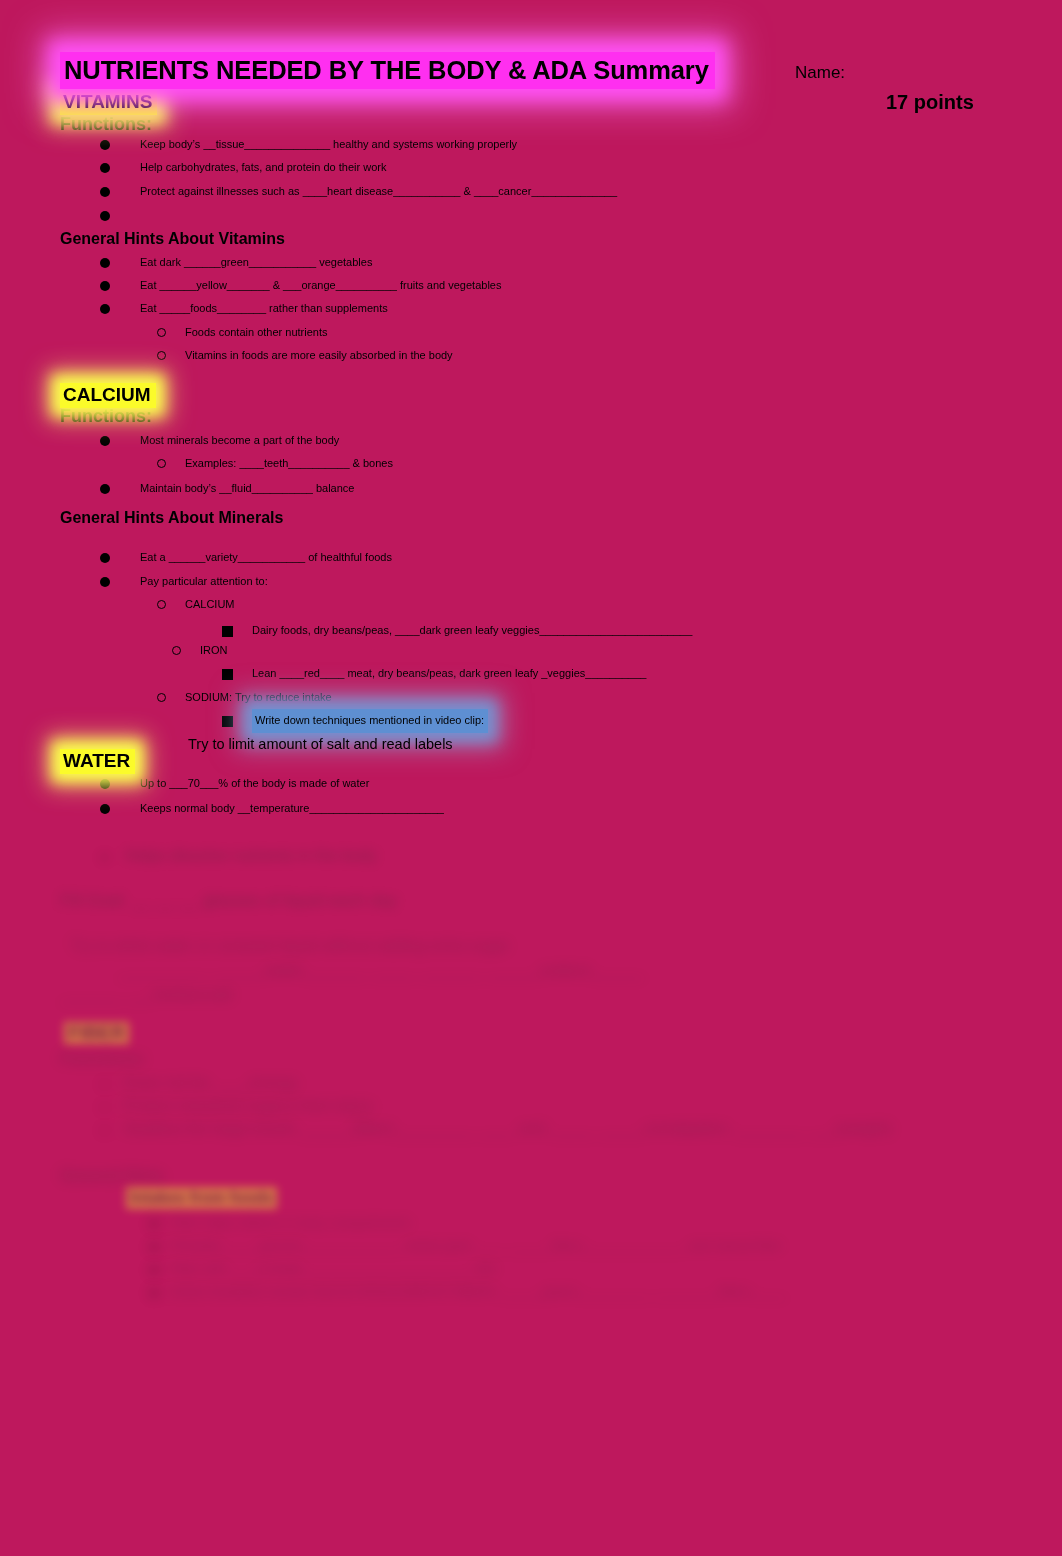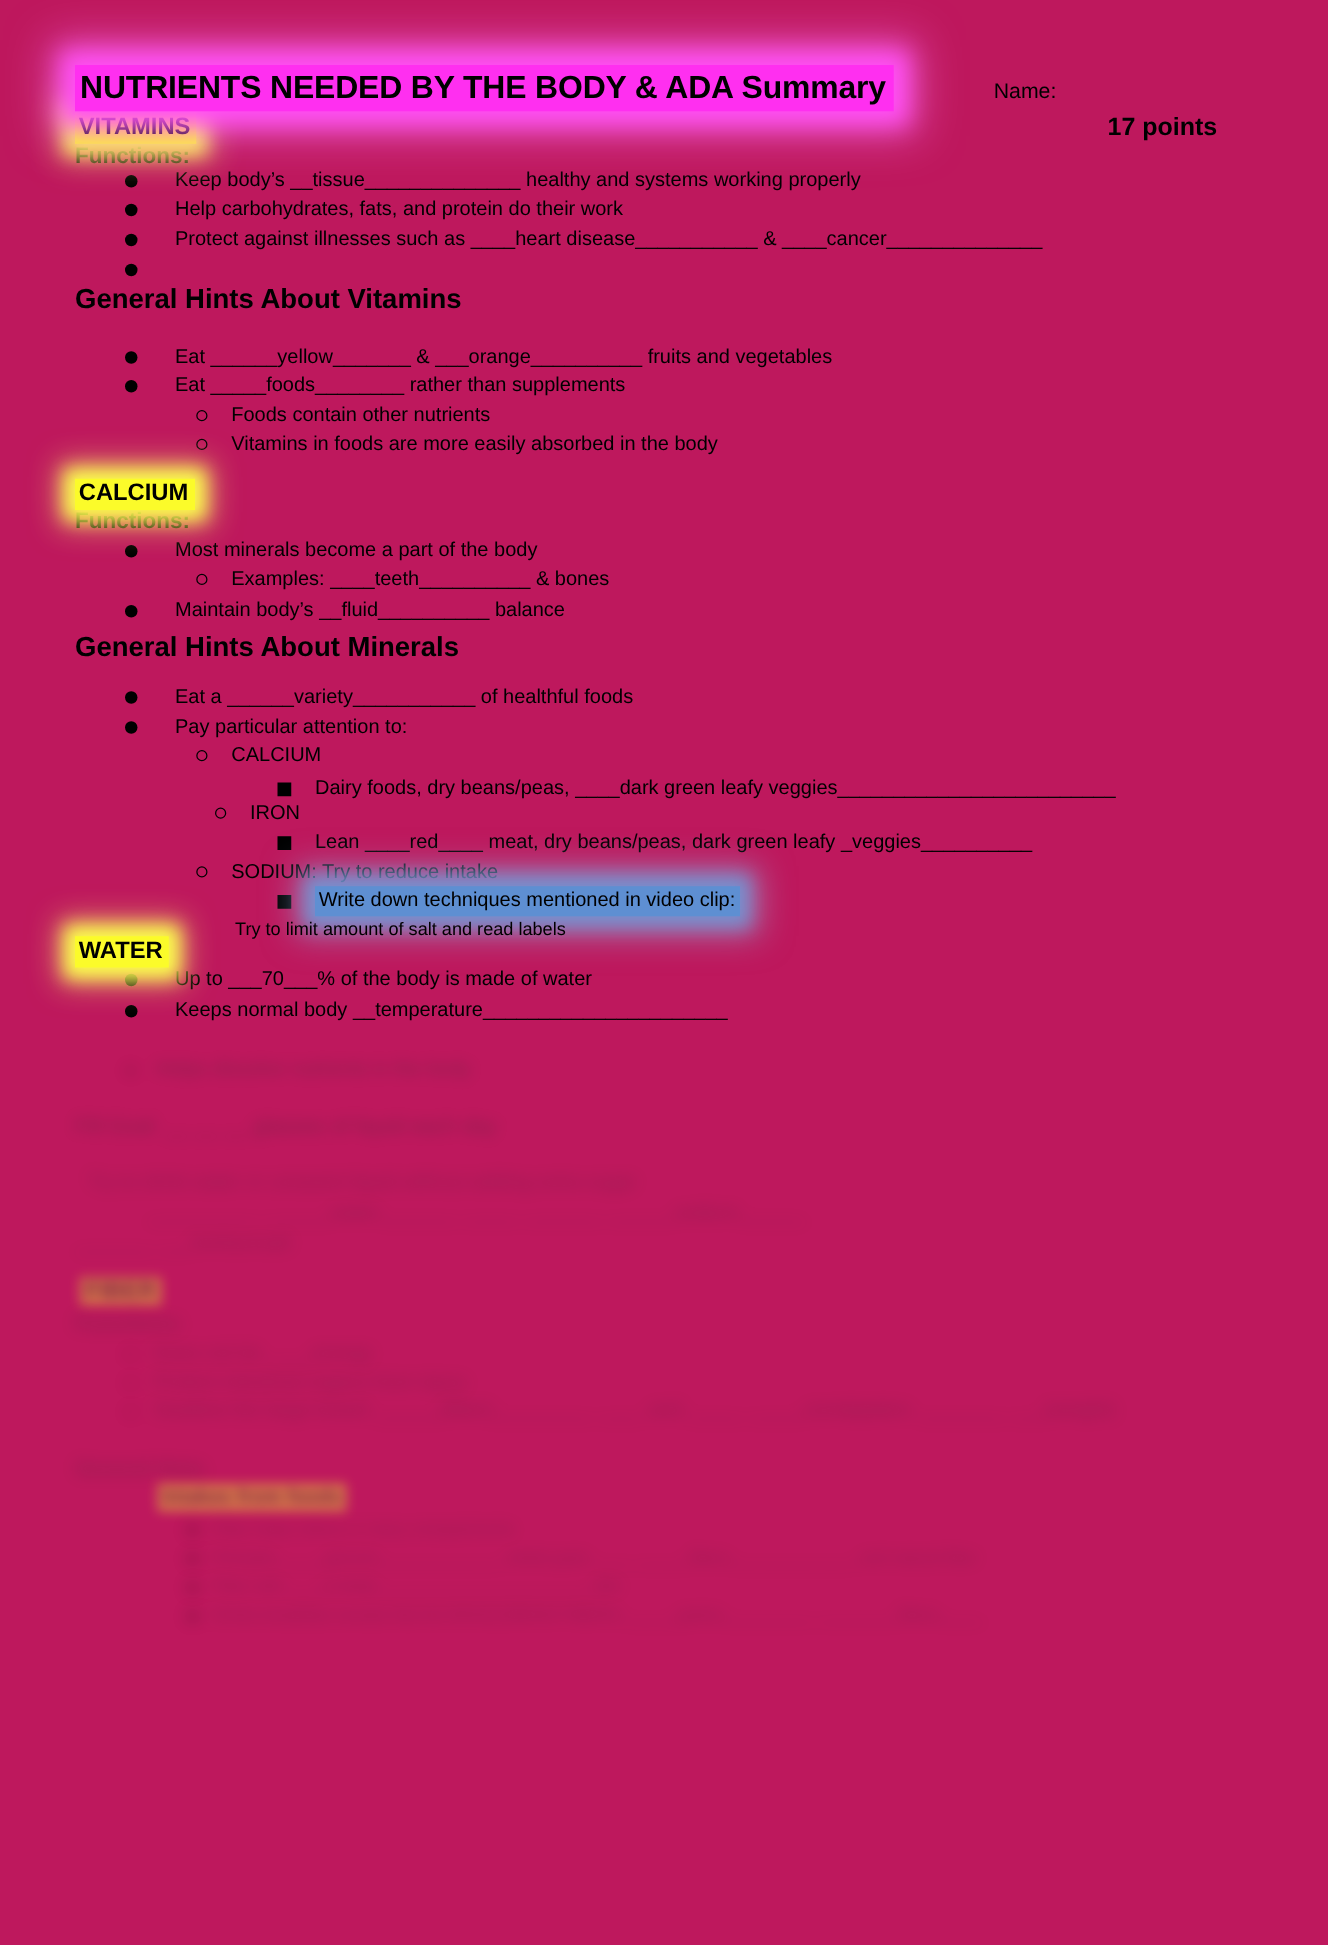--- a/index.html
+++ b/index.html
@@ -81,29 +81,29 @@
     position: relative;
   }
   .sec-sub {
     position: absolute;
     font-size: 18px;
     font-weight: bold;
     line-height: 23px;
   }
   .gen-hint {
     position: absolute;
-    font-size: 22px;
+    font-size: 16px;
     font-weight: bold;
     line-height: 21px;
   }
 
   
   .li {
     position: absolute;
-    font-size: 16px;
+    font-size: 11px;
     line-height: 23px;
     white-space: nowrap;
   }
   .li .bullet {
     position: absolute;
     display: inline-block;
     text-align: left;
   }
   .li .txt { display: inline-block; }
 
@@ -208,20 +208,24 @@
     <span class="bullet b1"></span>
     <span class="txt">Protect against illnesses such as ____heart disease___________ &amp; ____cancer______________</span>
   </div>
   <div class="li lvl1" style="left:100px; top:204px;">
     <span class="bullet b1"></span>
     <span class="txt"></span>
   </div>
 
   <div class="gen-hint" style="left:60px; top:228px;">General Hints About Vitamins</div>
 
+  <div class="li lvl1" style="left:100px; top:251px;">
+    <span class="bullet b1"></span>
+    <span class="txt">Eat dark ______green___________ vegetables</span>
+  </div>
   <div class="li lvl1" style="left:100px; top:274px;">
     <span class="bullet b1"></span>
     <span class="txt">Eat ______yellow_______ &amp; ___orange__________ fruits and vegetables</span>
   </div>
   <div class="li lvl1" style="left:100px; top:297px;">
     <span class="bullet b1"></span>
     <span class="txt">Eat _____foods________ rather than supplements</span>
   </div>
   <div class="li lvl2" style="left:157px; top:321px;">
     <span class="bullet b2"></span>

